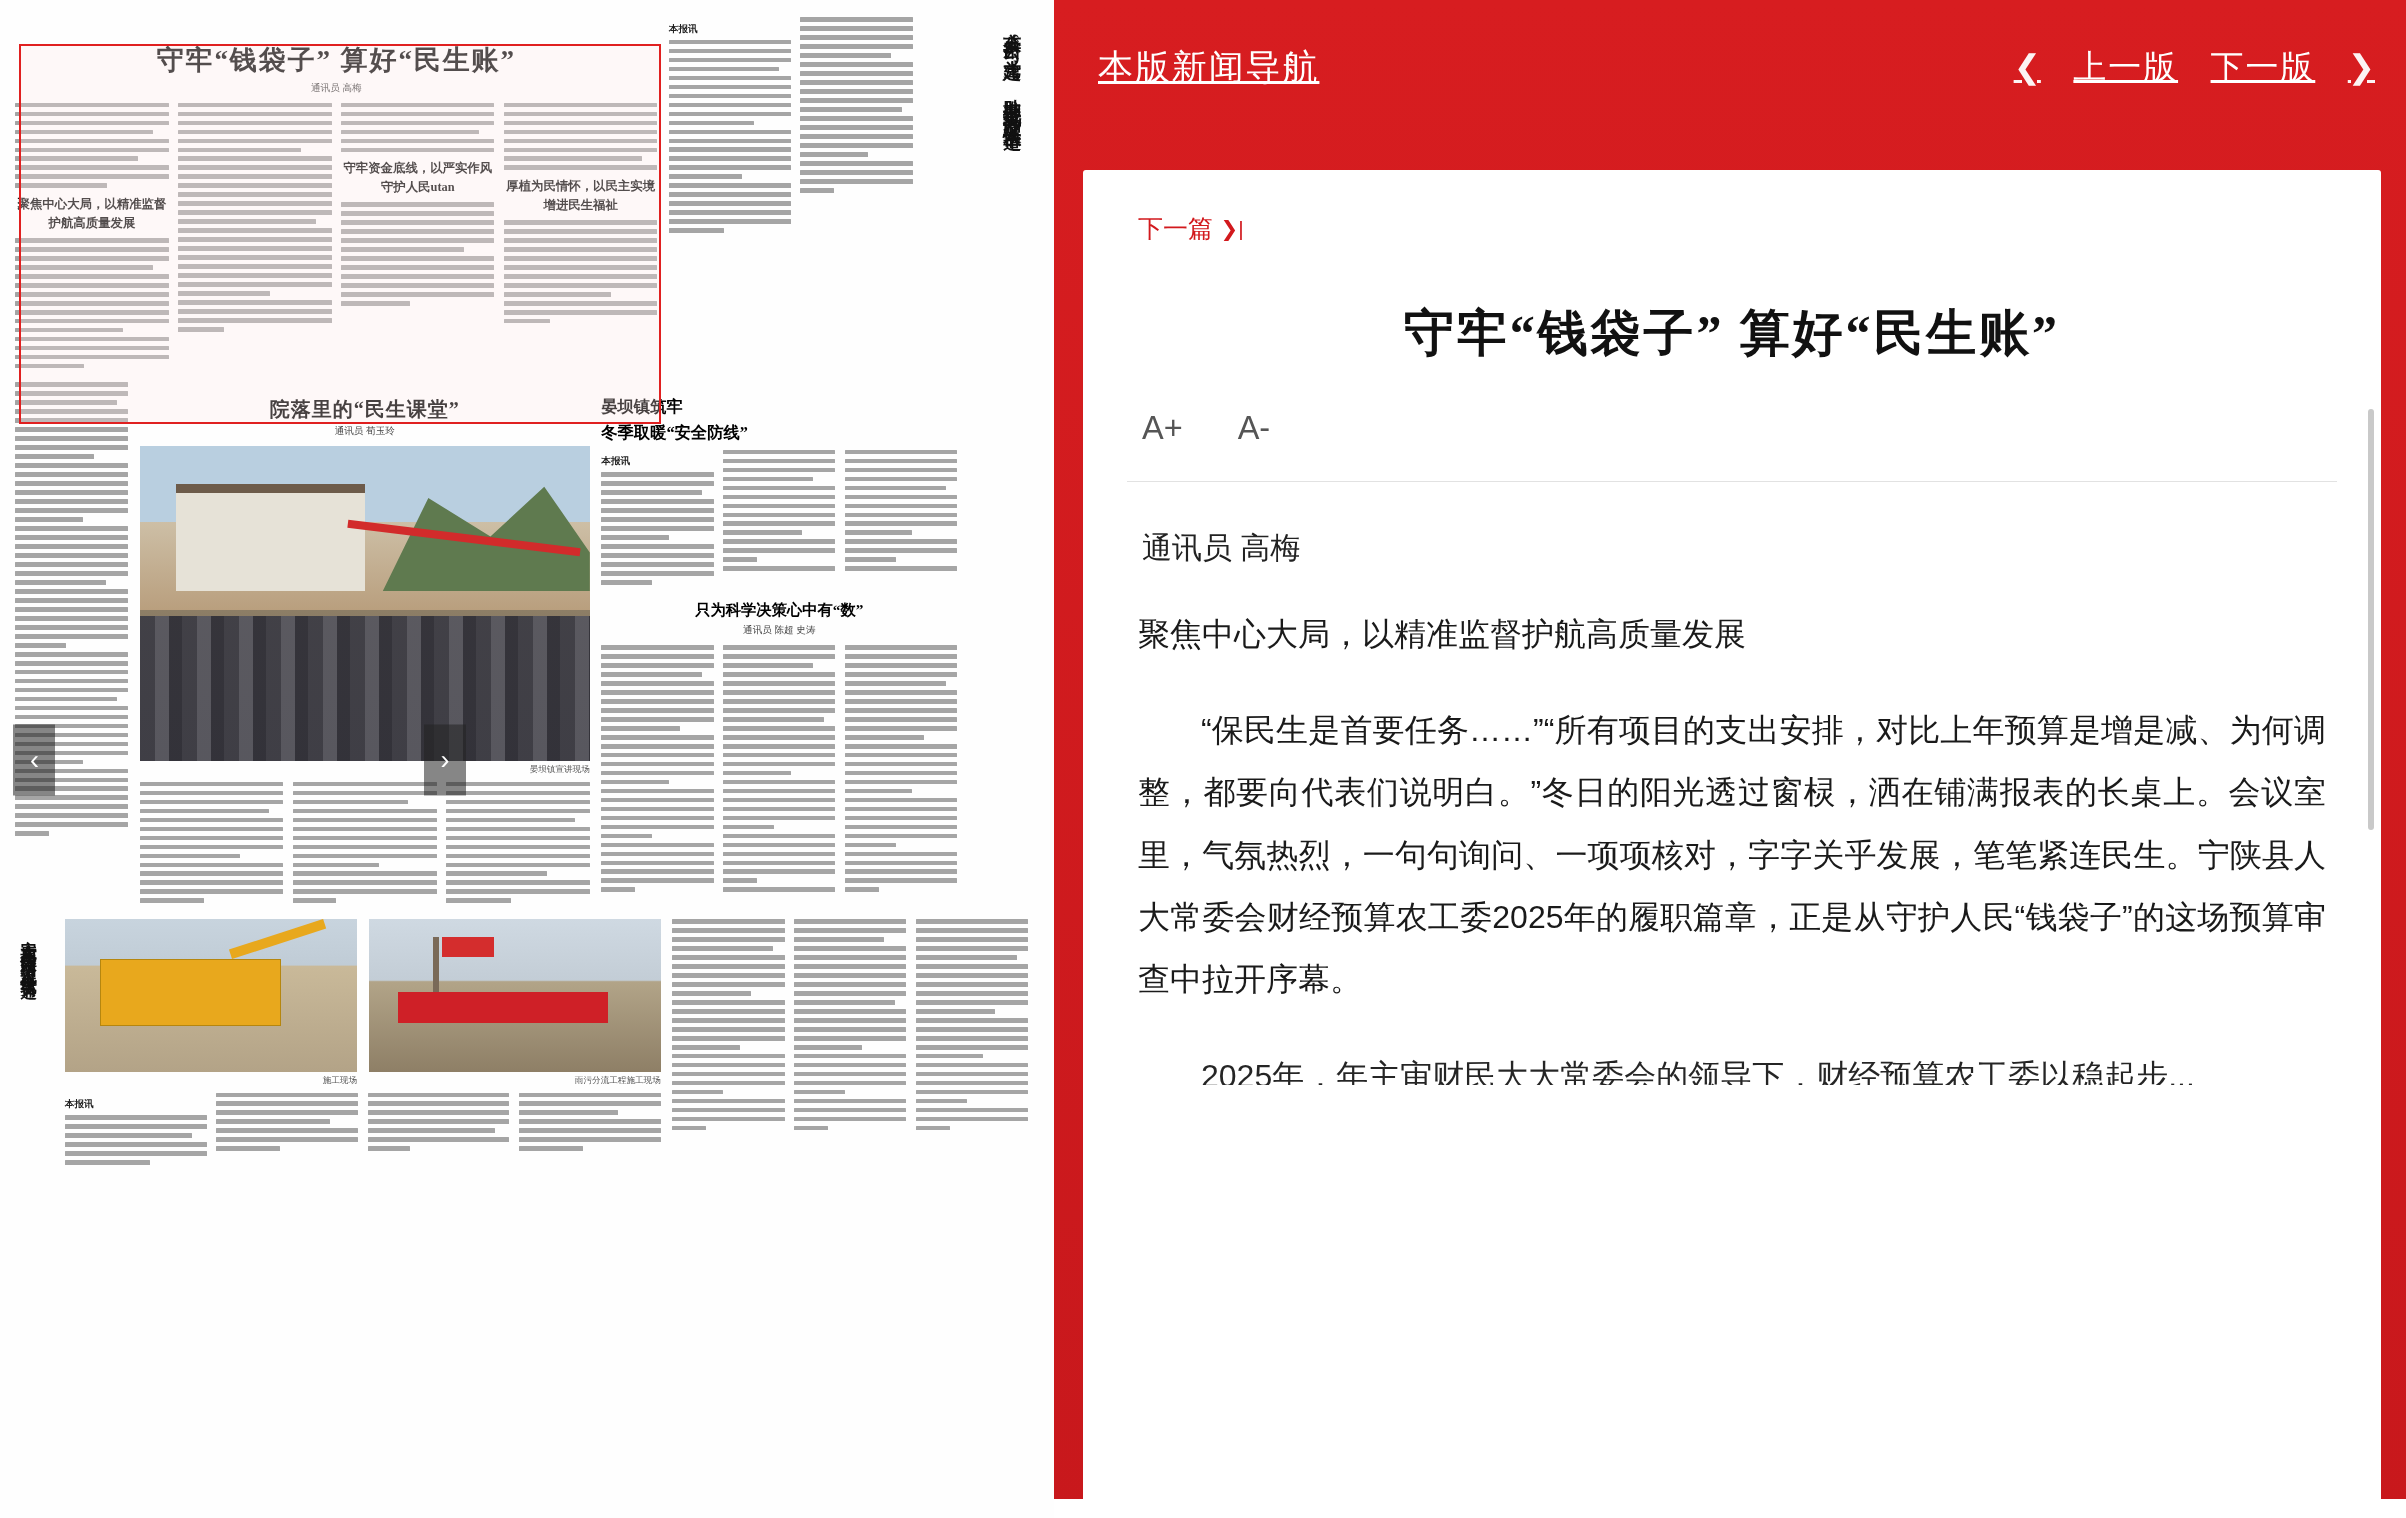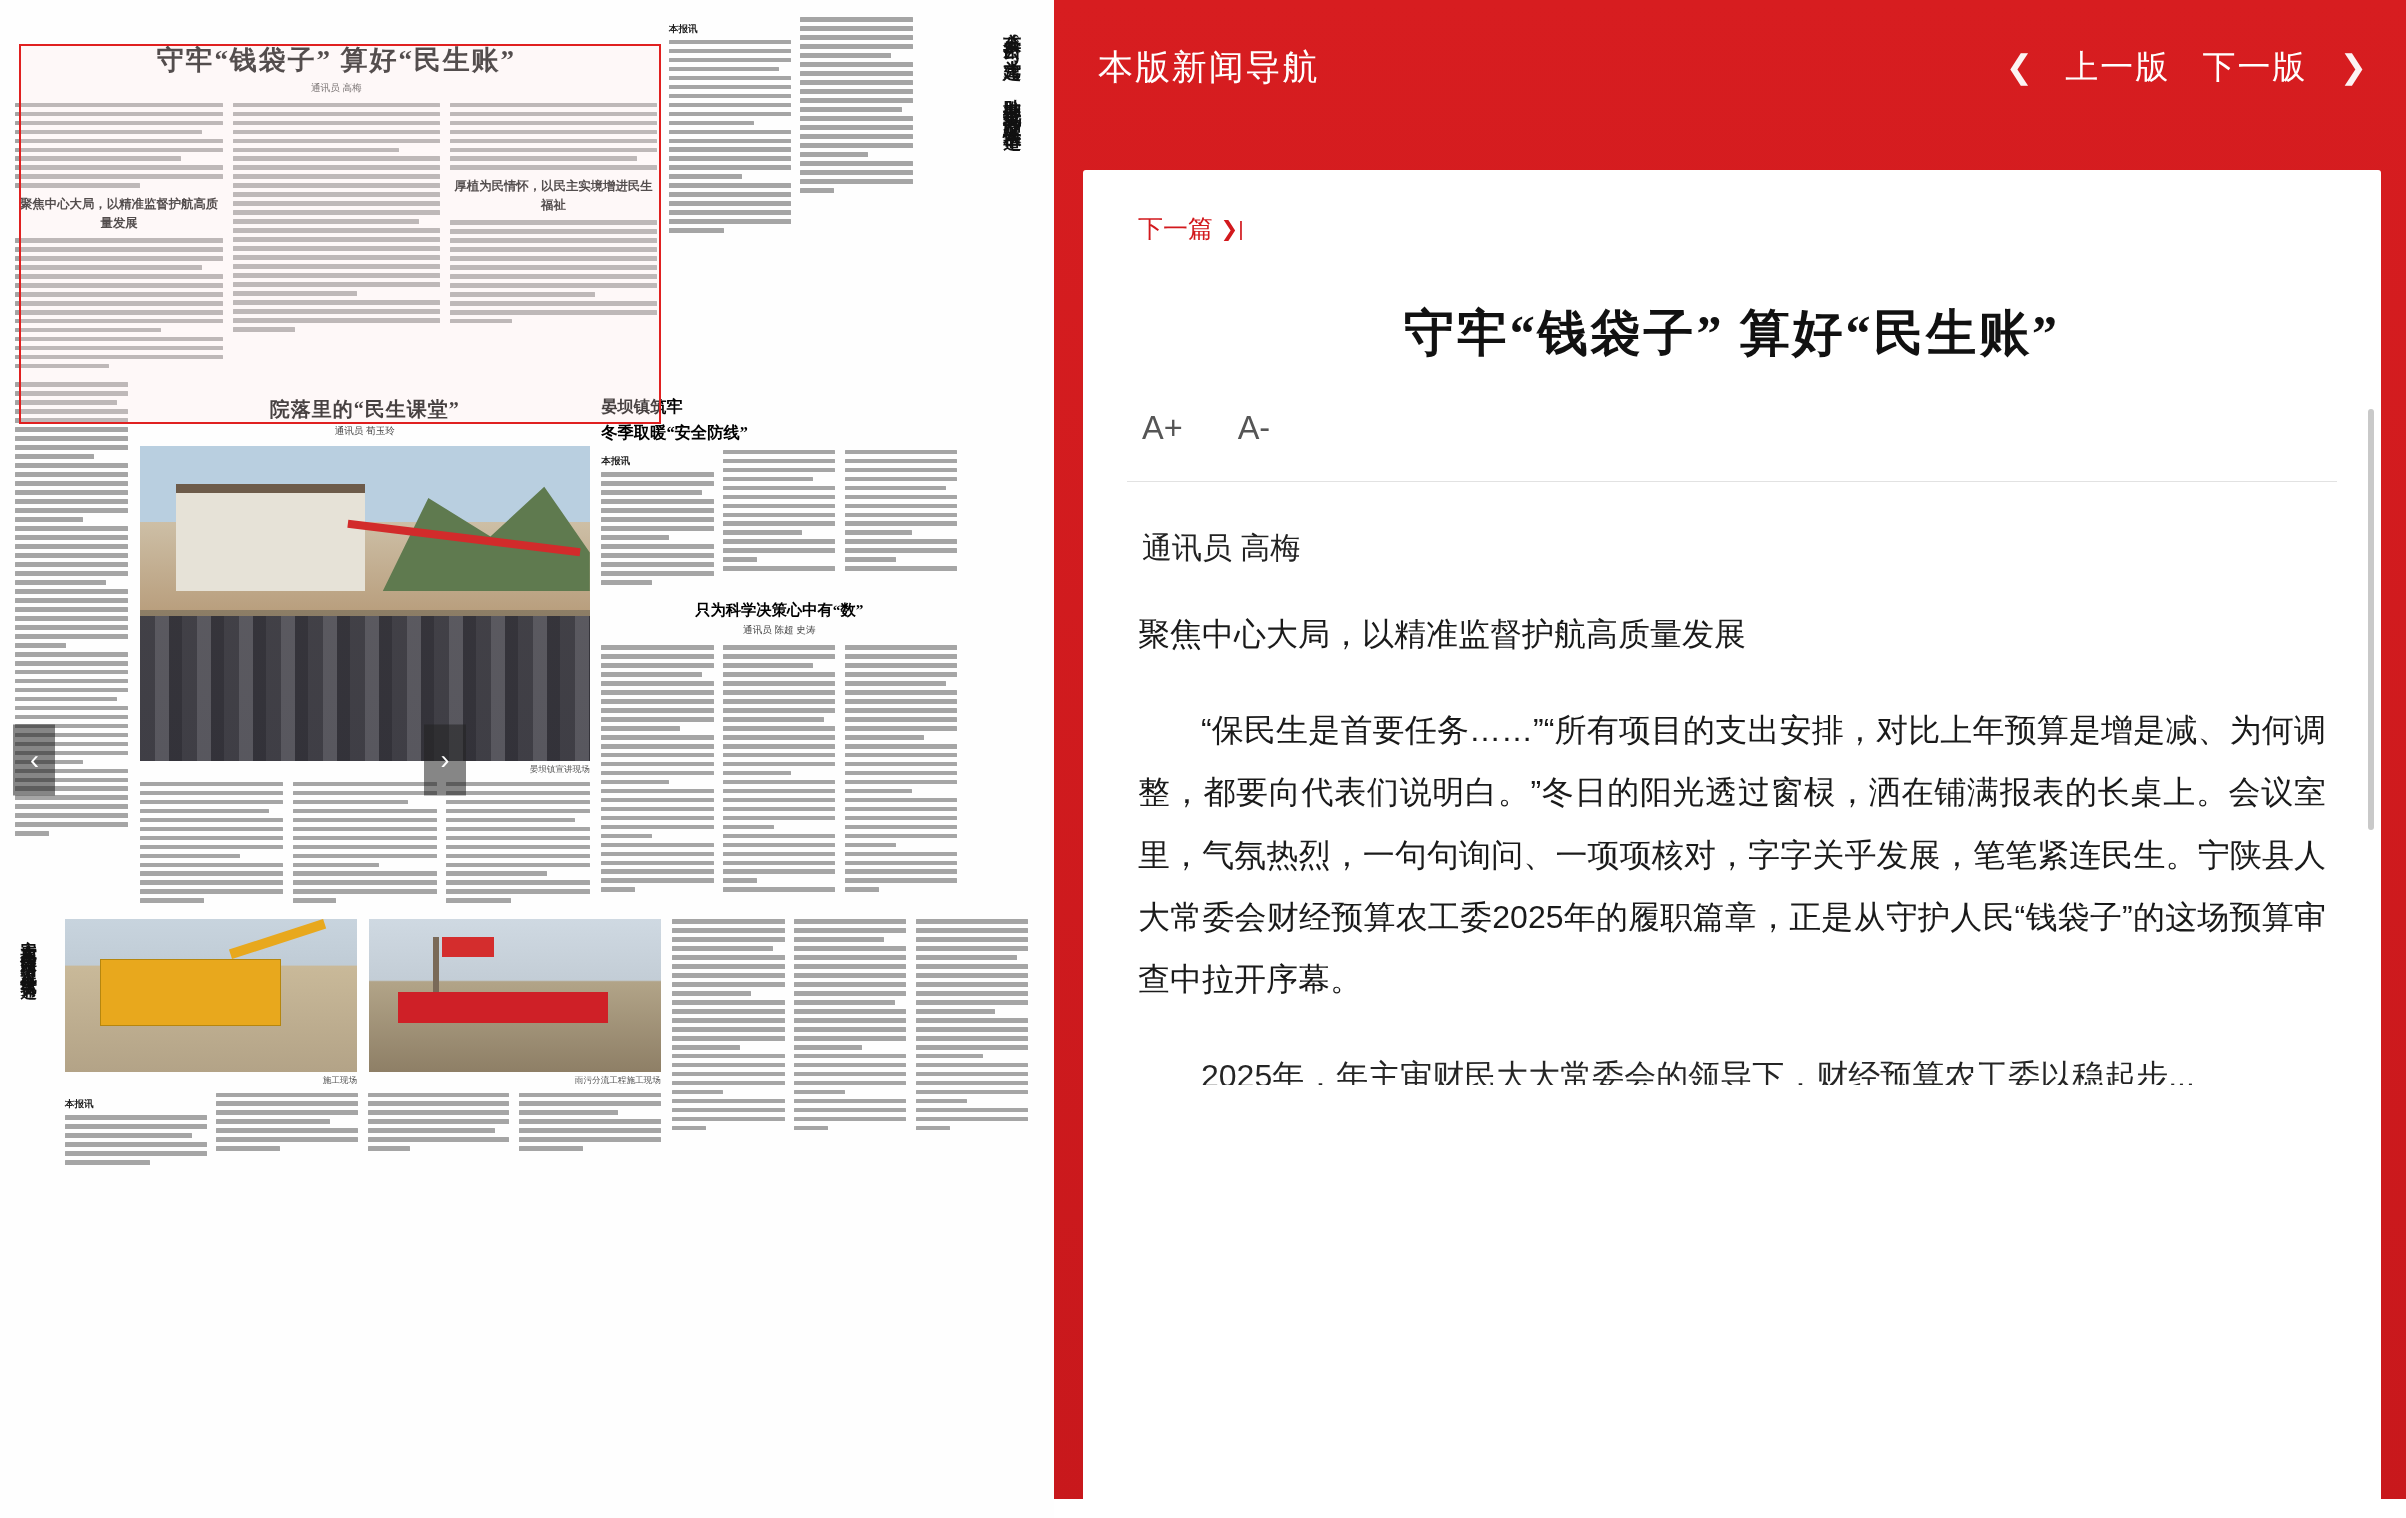--- a/index.html
+++ b/index.html
@@ -266,22 +266,23 @@
     flex: 1;
     height: 1519px;
     background: #d71d20;
     background: linear-gradient(180deg, #d71d20 0%, #c8181c 100%);
     overflow: hidden;
   }
   .reader-topbar {
     height: 134px;
     display: flex;
     align-items: center;
-    padding: 0 40px 0 44px;
+    padding: 0 32px 0 44px;
     color: #fff;
+    text-decoration: underline;
   }
   .nav-title {
     font-size: 35px;
     letter-spacing: 1.9px;
     font-weight: normal;
   }
   .topbar-spacer { flex: 1; }
   .pager {
     display: flex;
     align-items: center;
@@ -437,20 +438,41 @@
                 <div class="tl"></div>
                   <div class="tl"></div>
                   <div class="tl"></div>
                   <div class="tl"></div>
                 <div class="tl"></div>
                   <div class="tl s60"></div>
                   <div class="tl"></div>
                   <div class="tl"></div>
                 <div class="tl"></div>
                   <div class="tl s30"></div>
+              </div>
+              <div class="col">
+                <div class="tl"></div>
+                  <div class="tl"></div>
+                  <div class="tl"></div>
+                  <div class="tl s90"></div>
+                <div class="tl"></div>
+                  <div class="tl"></div>
+                <div class="sub-h">守牢资金底线，以严实作风守护人民utan</div>
+                <div class="tl"></div>
+                  <div class="tl"></div>
+                  <div class="tl"></div>
+                  <div class="tl"></div>
+                <div class="tl"></div>
+                  <div class="tl s80"></div>
+                  <div class="tl"></div>
+                  <div class="tl"></div>
+                <div class="tl"></div>
+                  <div class="tl"></div>
+                  <div class="tl"></div>
+                  <div class="tl s45"></div>
               </div>
               <div class="col">
                 <div class="tl"></div>
                   <div class="tl"></div>
                   <div class="tl"></div>
                   <div class="tl"></div>
                 <div class="tl"></div>
                   <div class="tl"></div>
                   <div class="tl s90"></div>
                   <div class="tl"></div>

